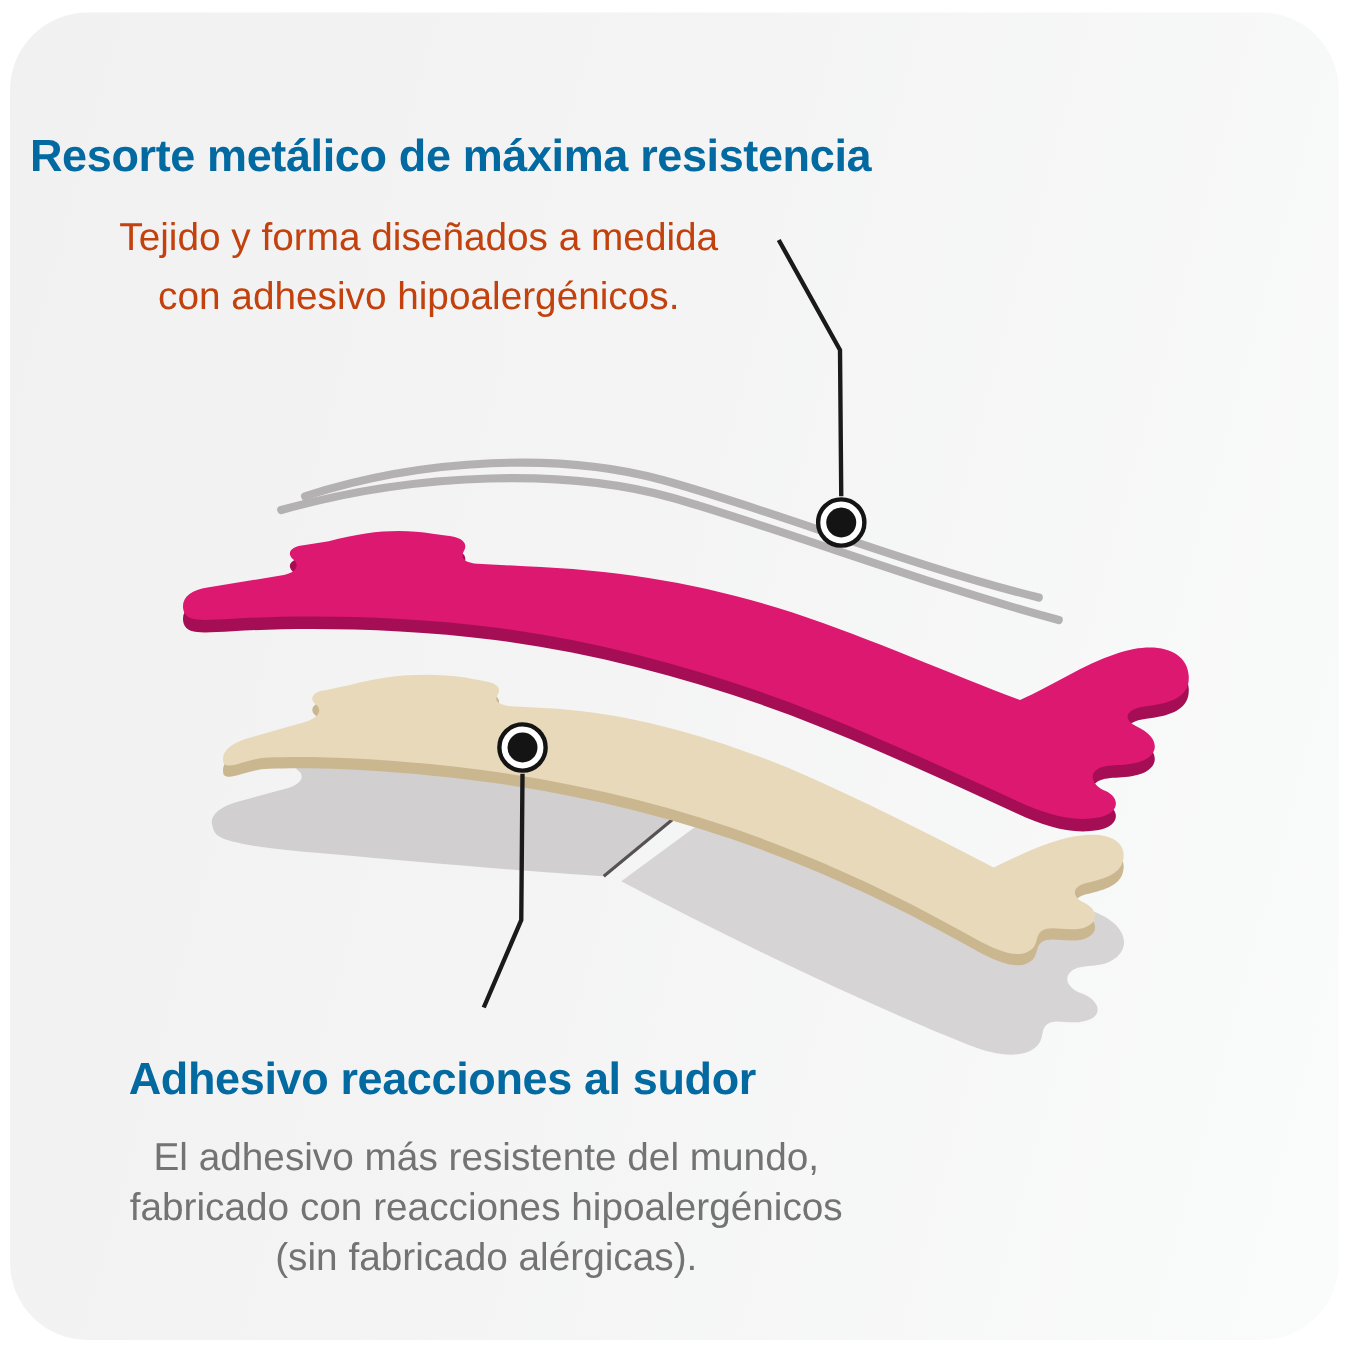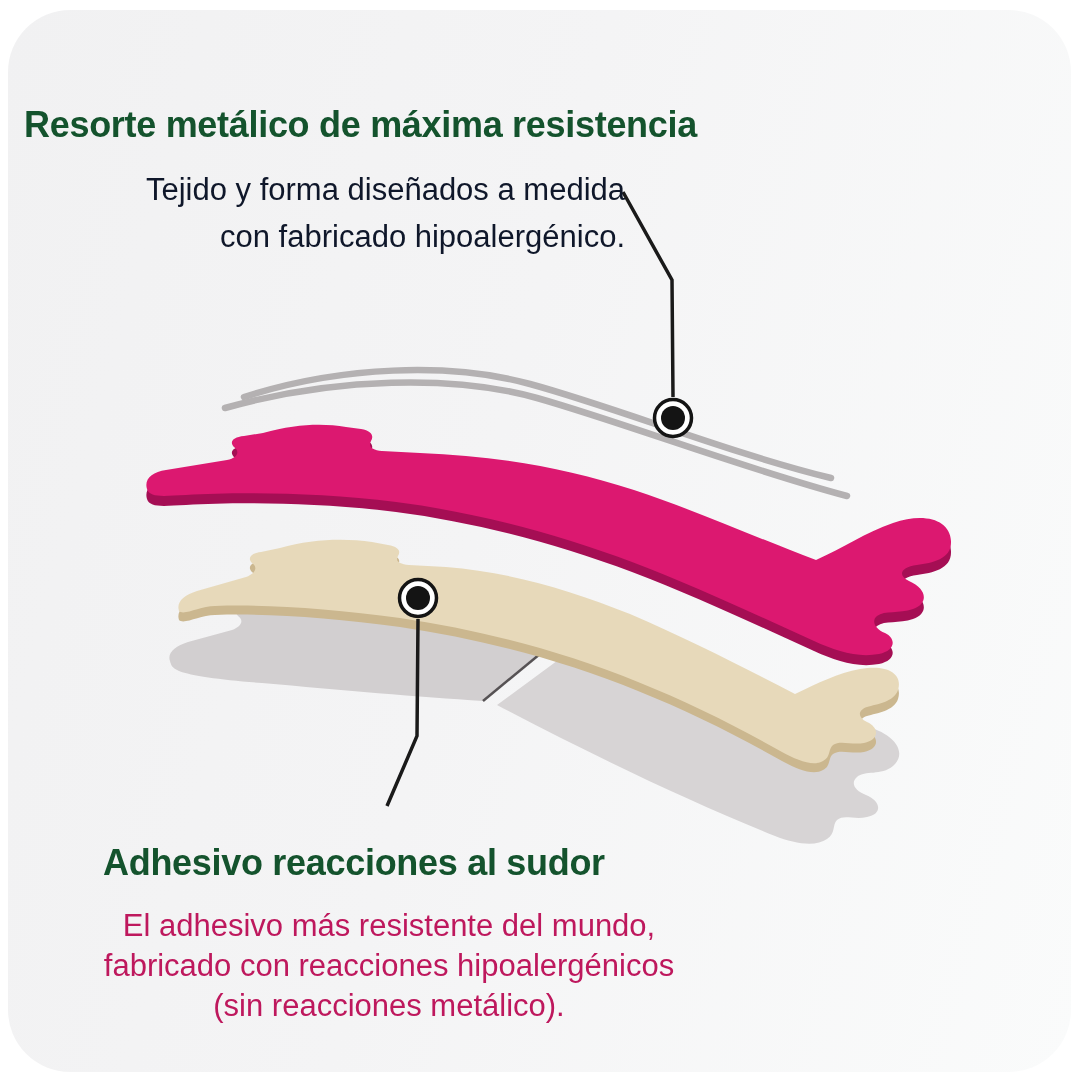--- a/index.html
+++ b/index.html
@@ -11,36 +11,36 @@
   }
   .card{
     position:absolute;left:8px;top:10px;right:9px;bottom:8px;
     border-radius:62px;
     background:linear-gradient(105deg,#f1f1f2 0%,#f4f4f5 45%,#fafbfb 100%);
     z-index:0;
   }
   .illustration{
     position:absolute;left:0;top:0;width:1080px;height:1080px;z-index:1;
   }
-  .txt{position:absolute;color:#14532d;z-index:2;}
+  .txt{position:absolute;color:#0369a1;z-index:2;}
   .h-top{
     left:24px;top:104px;width:800px;
     font-size:36px;font-weight:700;letter-spacing:-0.3px;line-height:42px;
   }
   .s-top{
-    left:45px;top:166px;width:580px;text-align:right;
-    font-size:31px;font-weight:400;line-height:47px;color:#0f172a;
+    left:45px;top:166px;width:580px;text-align:center;
+    font-size:31px;font-weight:400;line-height:47px;color:#c2410c;
   }
   .h-bottom{
     left:103px;top:842px;width:700px;
     font-size:36px;font-weight:700;letter-spacing:-0.3px;line-height:42px;
   }
   .s-bottom{
     left:93px;top:906px;width:592px;text-align:center;
-    font-size:31px;font-weight:400;line-height:40px;color:#be185d;
+    font-size:31px;font-weight:400;line-height:40px;color:#737373;
   }
 </style>
 </head>
 <body>
 
 <div class="card"></div>
 
 <svg class="illustration" viewBox="0 0 1080 1080" xmlns="http://www.w3.org/2000/svg">
   <defs>
     <path id="shape-pink" d="M 147 489
@@ -107,21 +107,21 @@
 
     <path fill="none" stroke-width="3.5" d="M 418 619 L 417 736 L 387 806" stroke="#1a1a1a"></path>
     <circle cx="418" cy="598" r="18.5" fill="#ffffff" stroke-width="3.5" stroke="#141414"></circle>
     <circle cx="418" cy="598" r="12" fill="#141414"></circle>
   </g>
 </svg>
 
 <div class="txt h-top">Resorte metálico de máxima resistencia</div>
 <div class="txt s-top">
   <div>Tejido y forma diseñados a medida</div>
-  <div>con fabricado hipoalergénico.</div>
+  <div>con adhesivo hipoalergénicos.</div>
 </div>
 
 <div class="txt h-bottom">Adhesivo reacciones al sudor</div>
 <div class="txt s-bottom">
   <div>El adhesivo más resistente del mundo,</div>
   <div>fabricado con reacciones hipoalergénicos</div>
-  <div>(sin reacciones metálico).</div>
+  <div>(sin fabricado alérgicas).</div>
 </div>
 
 </body></html>

